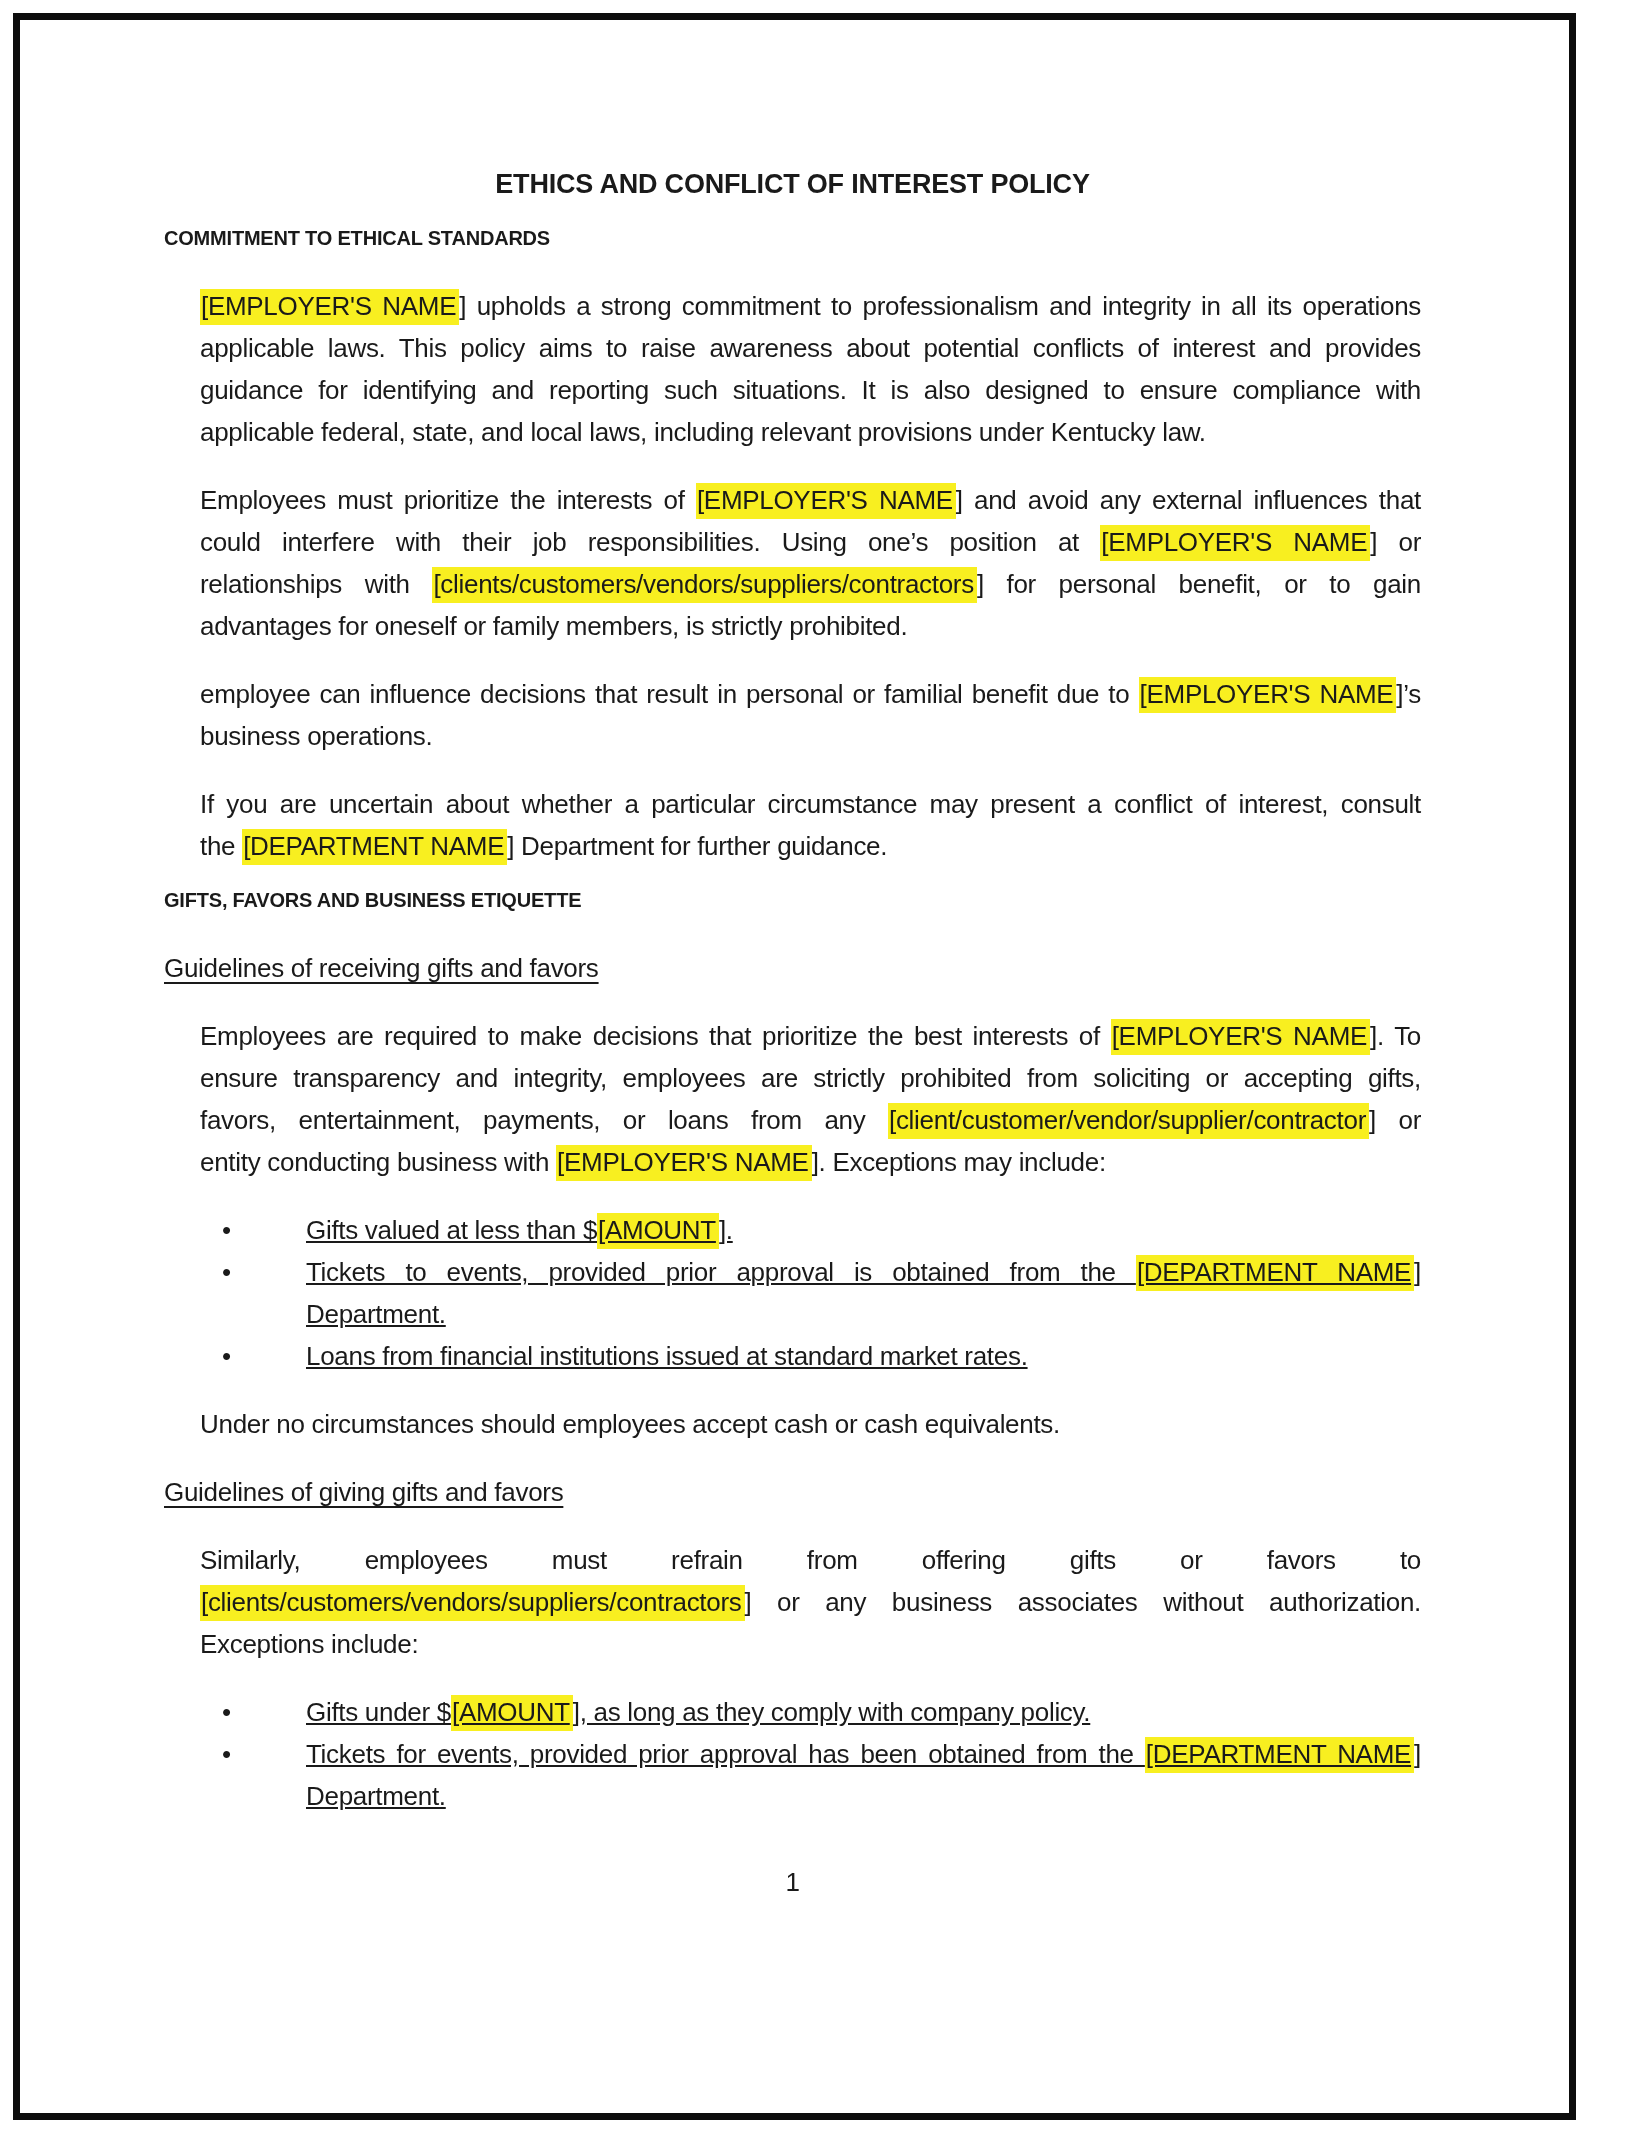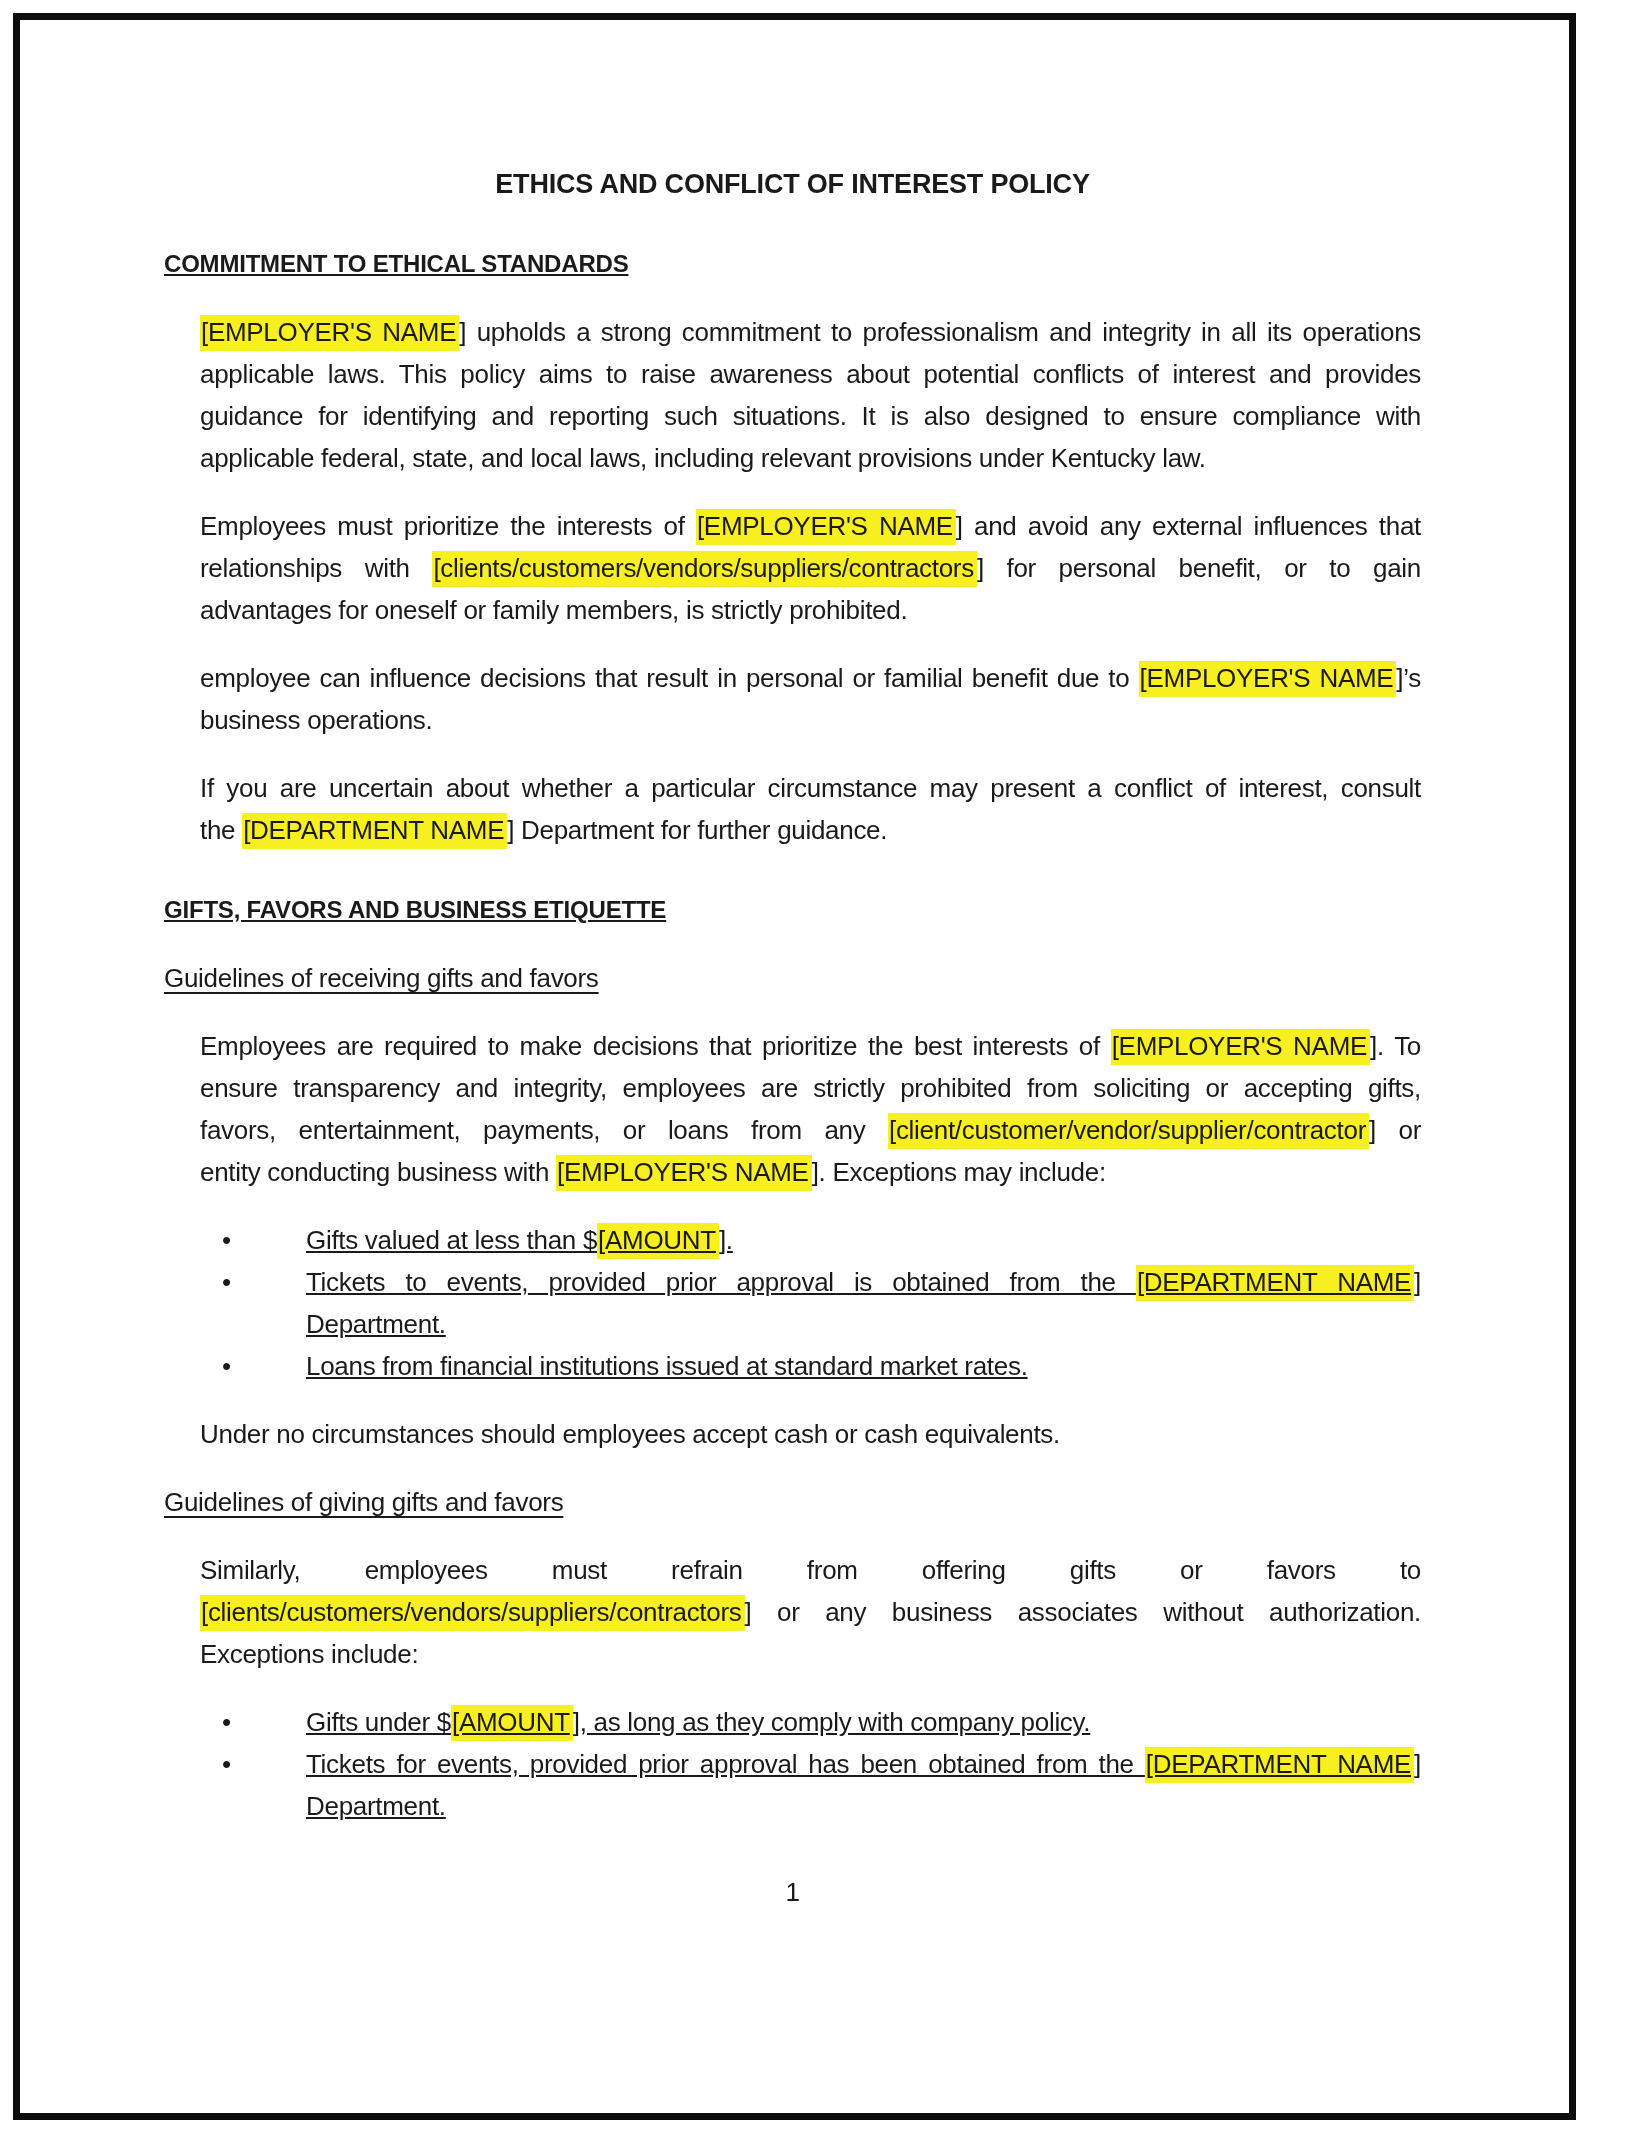--- a/index.html
+++ b/index.html
@@ -28,25 +28,24 @@
     top: 0;
   }
   .title {
     margin: 163px 0 0 0;
     font-size: 27px;
     font-weight: bold;
     text-align: center;
     letter-spacing: -0.2px;
   }
   .heading {
-    margin-top: 38px;
-    font-size: 24px;
+    margin-top: 12px;
+    font-size: 20px;
     font-weight: bold;
     letter-spacing: -0.2px;
-    text-decoration: underline;
   }
   .subheading {
     margin-top: 26px;
     text-decoration: underline;
     text-underline-offset: 5px;
     text-decoration-thickness: 2px;
   }
   .para, .bullets { margin-top: 26px; }
   .line { min-height: 42px; padding-left: 36px; }
   .just { text-align: justify; text-align-last: justify; }
@@ -77,20 +76,21 @@
     <div id="blocks">
         <div class="heading">COMMITMENT TO ETHICAL STANDARDS</div>
         <div class="para">
           <div class="line just"><span class="hl">[EMPLOYER'S NAME</span><span>] upholds a strong commitment to professionalism and integrity in all its operations</span></div>
           <div class="line just"><span>applicable laws. This policy aims to raise awareness about potential conflicts of interest and provides</span></div>
           <div class="line just"><span>guidance for identifying and reporting such situations. It is also designed to ensure compliance with</span></div>
           <div class="line"><span>applicable federal, state, and local laws, including relevant provisions under Kentucky law.</span></div>
         </div>
         <div class="para">
           <div class="line just"><span>Employees must prioritize the interests of </span><span class="hl">[EMPLOYER'S NAME</span><span>] and avoid any external influences that</span></div>
+          <div class="line just"><span>could interfere with their job responsibilities. Using one’s position at </span><span class="hl">[EMPLOYER'S NAME</span><span>] or</span></div>
           <div class="line just"><span>relationships with </span><span class="hl">[clients/customers/vendors/suppliers/contractors</span><span>] for personal benefit, or to gain</span></div>
           <div class="line"><span>advantages for oneself or family members, is strictly prohibited.</span></div>
         </div>
         <div class="para">
           <div class="line just"><span>employee can influence decisions that result in personal or familial benefit due to </span><span class="hl">[EMPLOYER'S NAME</span><span>]’s</span></div>
           <div class="line"><span>business operations.</span></div>
         </div>
         <div class="para">
           <div class="line just"><span>If you are uncertain about whether a particular circumstance may present a conflict of interest, consult</span></div>
           <div class="line"><span>the </span><span class="hl">[DEPARTMENT NAME</span><span>] Department for further guidance.</span></div>

